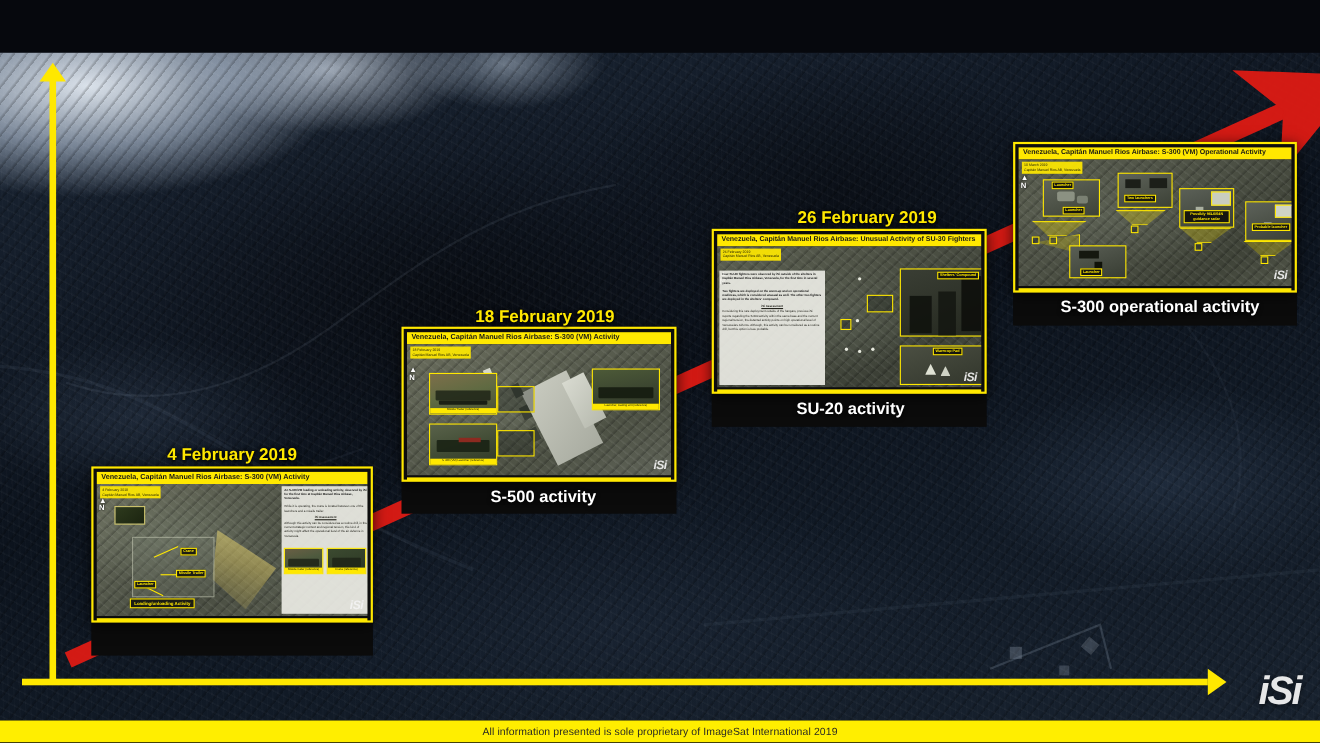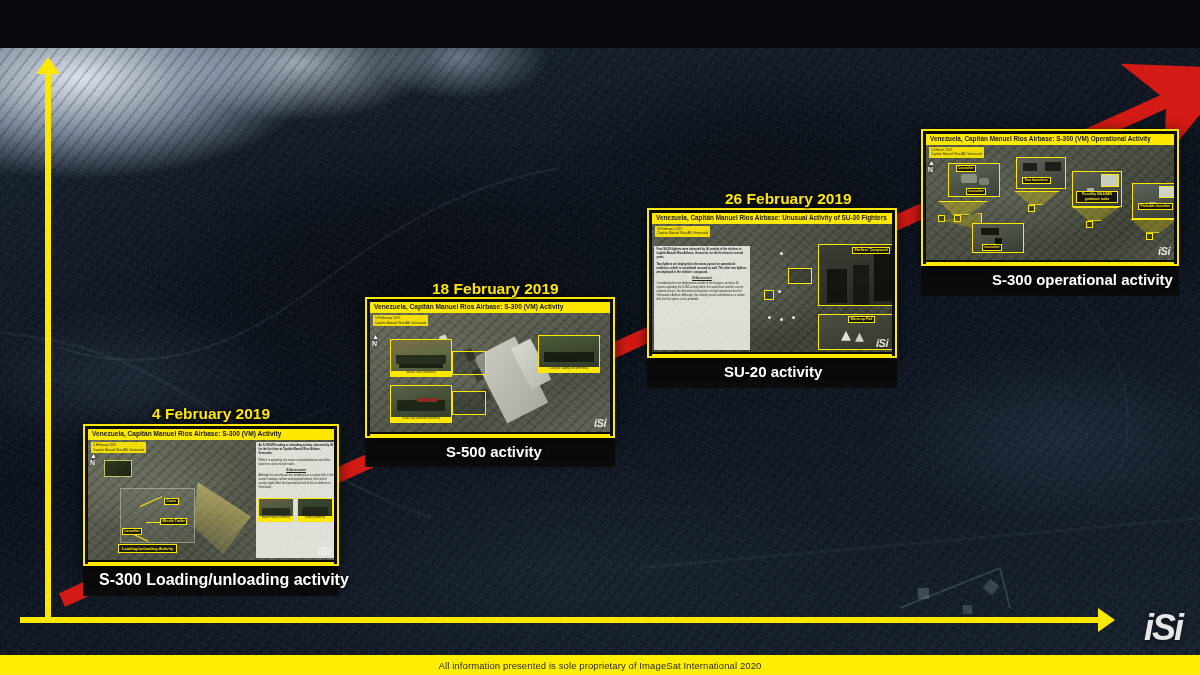--- a/index.html
+++ b/index.html
@@ -257,21 +257,20 @@
         <span class="hd">iSi Assessment</span>
         <span>Although this activity can be considered as a routine drill, in the current strategic context and regional tension, this kind of activity might affect the operational level of the air defence in Venezuela.</span>
       </div>
 
       <div class="isi-mark" style="font-size:11px;">iSi</div>
     </div>
     <div class="p-foot"></div>
   </div>
 
   <div class="blackbar" style="left:83px; top:566px; width:256px; height:30px;"></div>
-  <div class="panel-caption" style="left:99px; top:571px; font-size:16px;">S-300 Loading/unloading activity</div>
 
   <div class="date-label" style="left:432px; top:280px;">18 February 2019</div>
 
   <div class="panel" style="left:365px; top:297px; width:250px; height:141px;">
     <div class="p-head" style="font-size:6.6px;">Venezuela, Capitán Manuel Rios Airbase: S-300 (VM) Activity</div>
     <div class="p-body" style="height:119px; background:
         radial-gradient(ellipse 55% 50% at 40% 45%, rgba(118,124,108,.5) 0%, rgba(0,0,0,0) 72%),
         linear-gradient(155deg,#6a6d5d 0%, #585c4e 40%, #4d5144 70%, #61655a 100%);">
       <div class="stamp">18 February 2019<br>Capitán Manuel Rios AB, Venezuela</div>
       <div class="northarrow" style="top:20px;">▲<br>N</div>
@@ -416,22 +415,22 @@
                   background:rgba(255,232,0,.24); border:1px solid #ffe800;
                   clip-path: polygon(100% 0%, 100% 100%, 0% 42%);"></div>
       <div class="callout" style="left:12px; top:70px; width:7px; height:7px;"></div>
 
       <div class="isi-mark" style="font-size:11px;">iSi</div>
     </div>
     <div class="p-foot"></div>
   </div>
 
   <div class="blackbar" style="left:921px; top:266px; width:258px; height:30px;"></div>
-  <div class="panel-caption" style="left:992px; top:271px; font-size:15px;">S-300 operational activity</div>
+  <div class="panel-caption" style="left:964px; top:271px; font-size:15px;">S-300 operational activity</div>
 
   <div class="isi-logo">iSi</div>
 
 
   <div class="footer-bar">
-    <div class="footer-text">All information presented is sole proprietary of ImageSat International 2020</div>
+    <div class="footer-text">All information presented is sole proprietary of ImageSat International 2019</div>
   </div>
 
 </div>
 
 </body></html>

